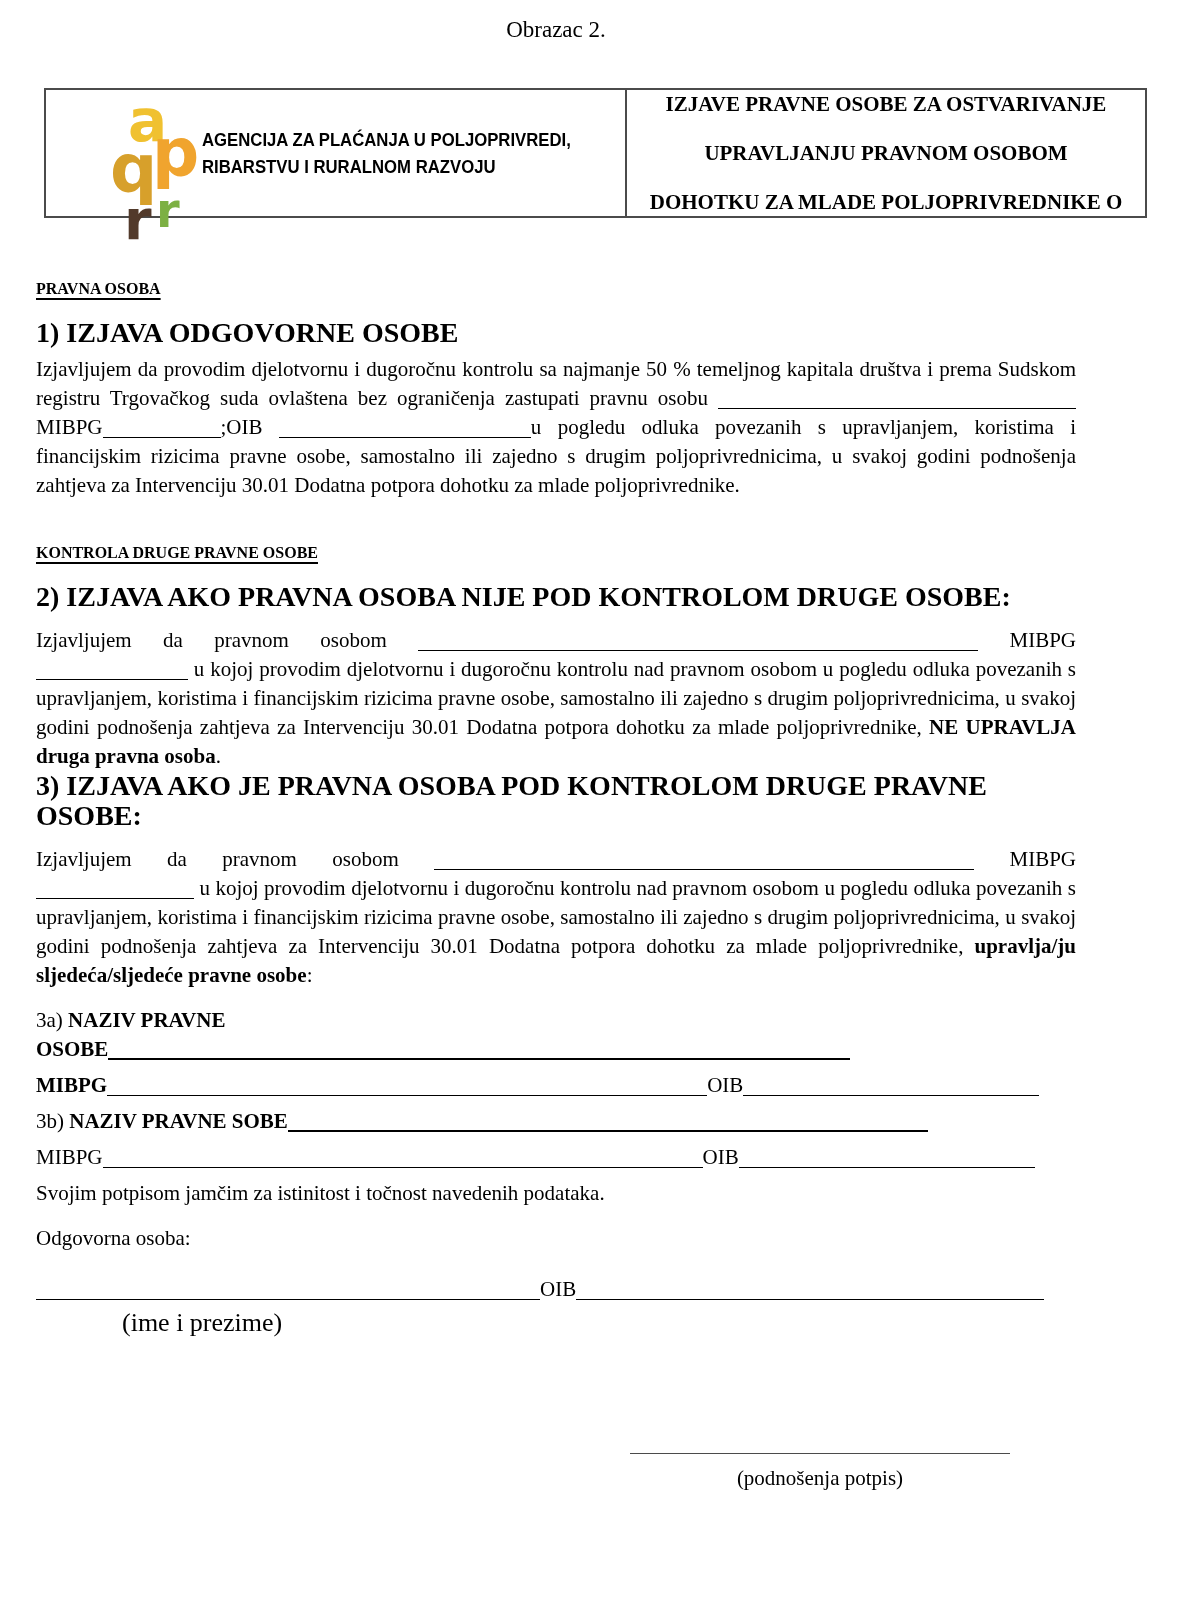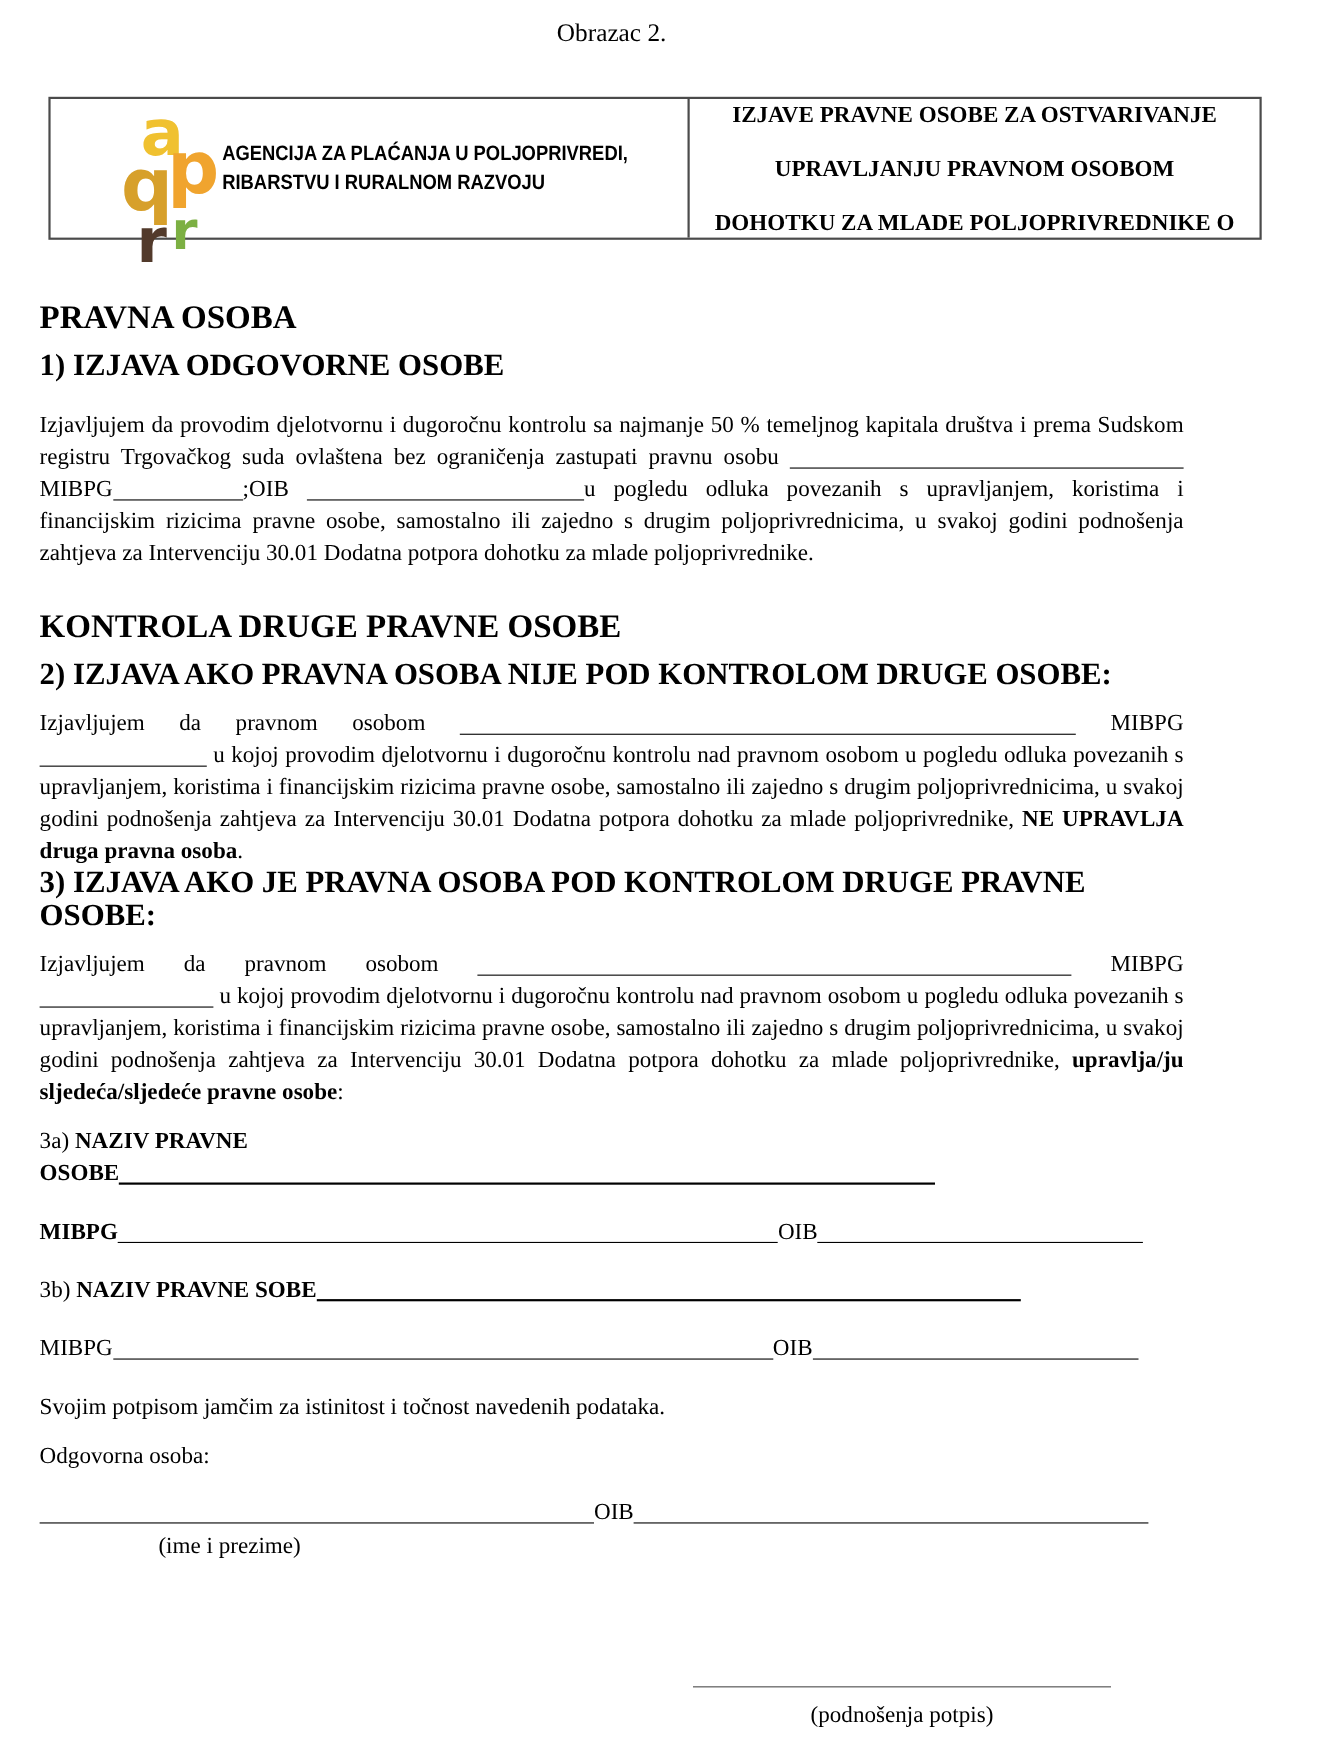--- a/index.html
+++ b/index.html
@@ -35,39 +35,39 @@
     transform:scaleX(0.88); transform-origin:left center; white-space:nowrap;
   }
   .cell-title {
     flex:1; border-left:2px solid #4b4b4b; display:flex; flex-direction:column;
     justify-content:center; text-align:center; font-weight:bold;
     font-size:21px; line-height:31px; padding:4px 8px;gap:18px;
   }
   
   .content { margin:0 126px 0 36px; width:1040px; }
   .h-underline {
-    margin-top:56px; font-size:30px; font-weight:bold;
-    text-decoration-thickness:2px; text-underline-offset:4px;
+    margin-top:56px; font-size:16px; font-weight:bold;
+    text-decoration:underline; text-decoration-thickness:2px; text-underline-offset:4px;
     line-height:30px;
   }
   .h-bold { font-size:28px; font-weight:bold; line-height:30px; }
-  .mt14 { margin-top:14px; } .mt12 { margin-top:24px; }
+  .mt14 { margin-top:14px; } .mt12 { margin-top:7px; }
   .mt16 { margin-top:16px; } .mt38 { margin-top:38px; } .mt44 { }
   .body { font-size:21px; line-height:29px; }
   .just { text-align:justify; }
   .bl {
     display:inline-block; border-bottom:1.6px solid #000;
     height:14px; vertical-align:-4px;
   }
   .bl-bold { border-bottom-width:2.6px; }
   b { font-weight:bold; }
   .sig-block { margin-top:100px; margin-left:594px; width:380px; text-align:center; }
   .sig-line { border-bottom:1.6px solid #4b4b4b; height:16px; }
   .sig-caption { margin-top:12px; font-size:21px; }
-  .caption-name { margin-top:4px; margin-left:108px; font-size:21px; }
+  .caption-name { margin-top:4px; margin-left:86px; font-size:26px; }
 </style>
 </head>
 <body>
 
 <div class="page">
 
   <div class="obrazac">Obrazac 2.</div>
 
   <div class="header-table">
     <div class="cell-logo">

